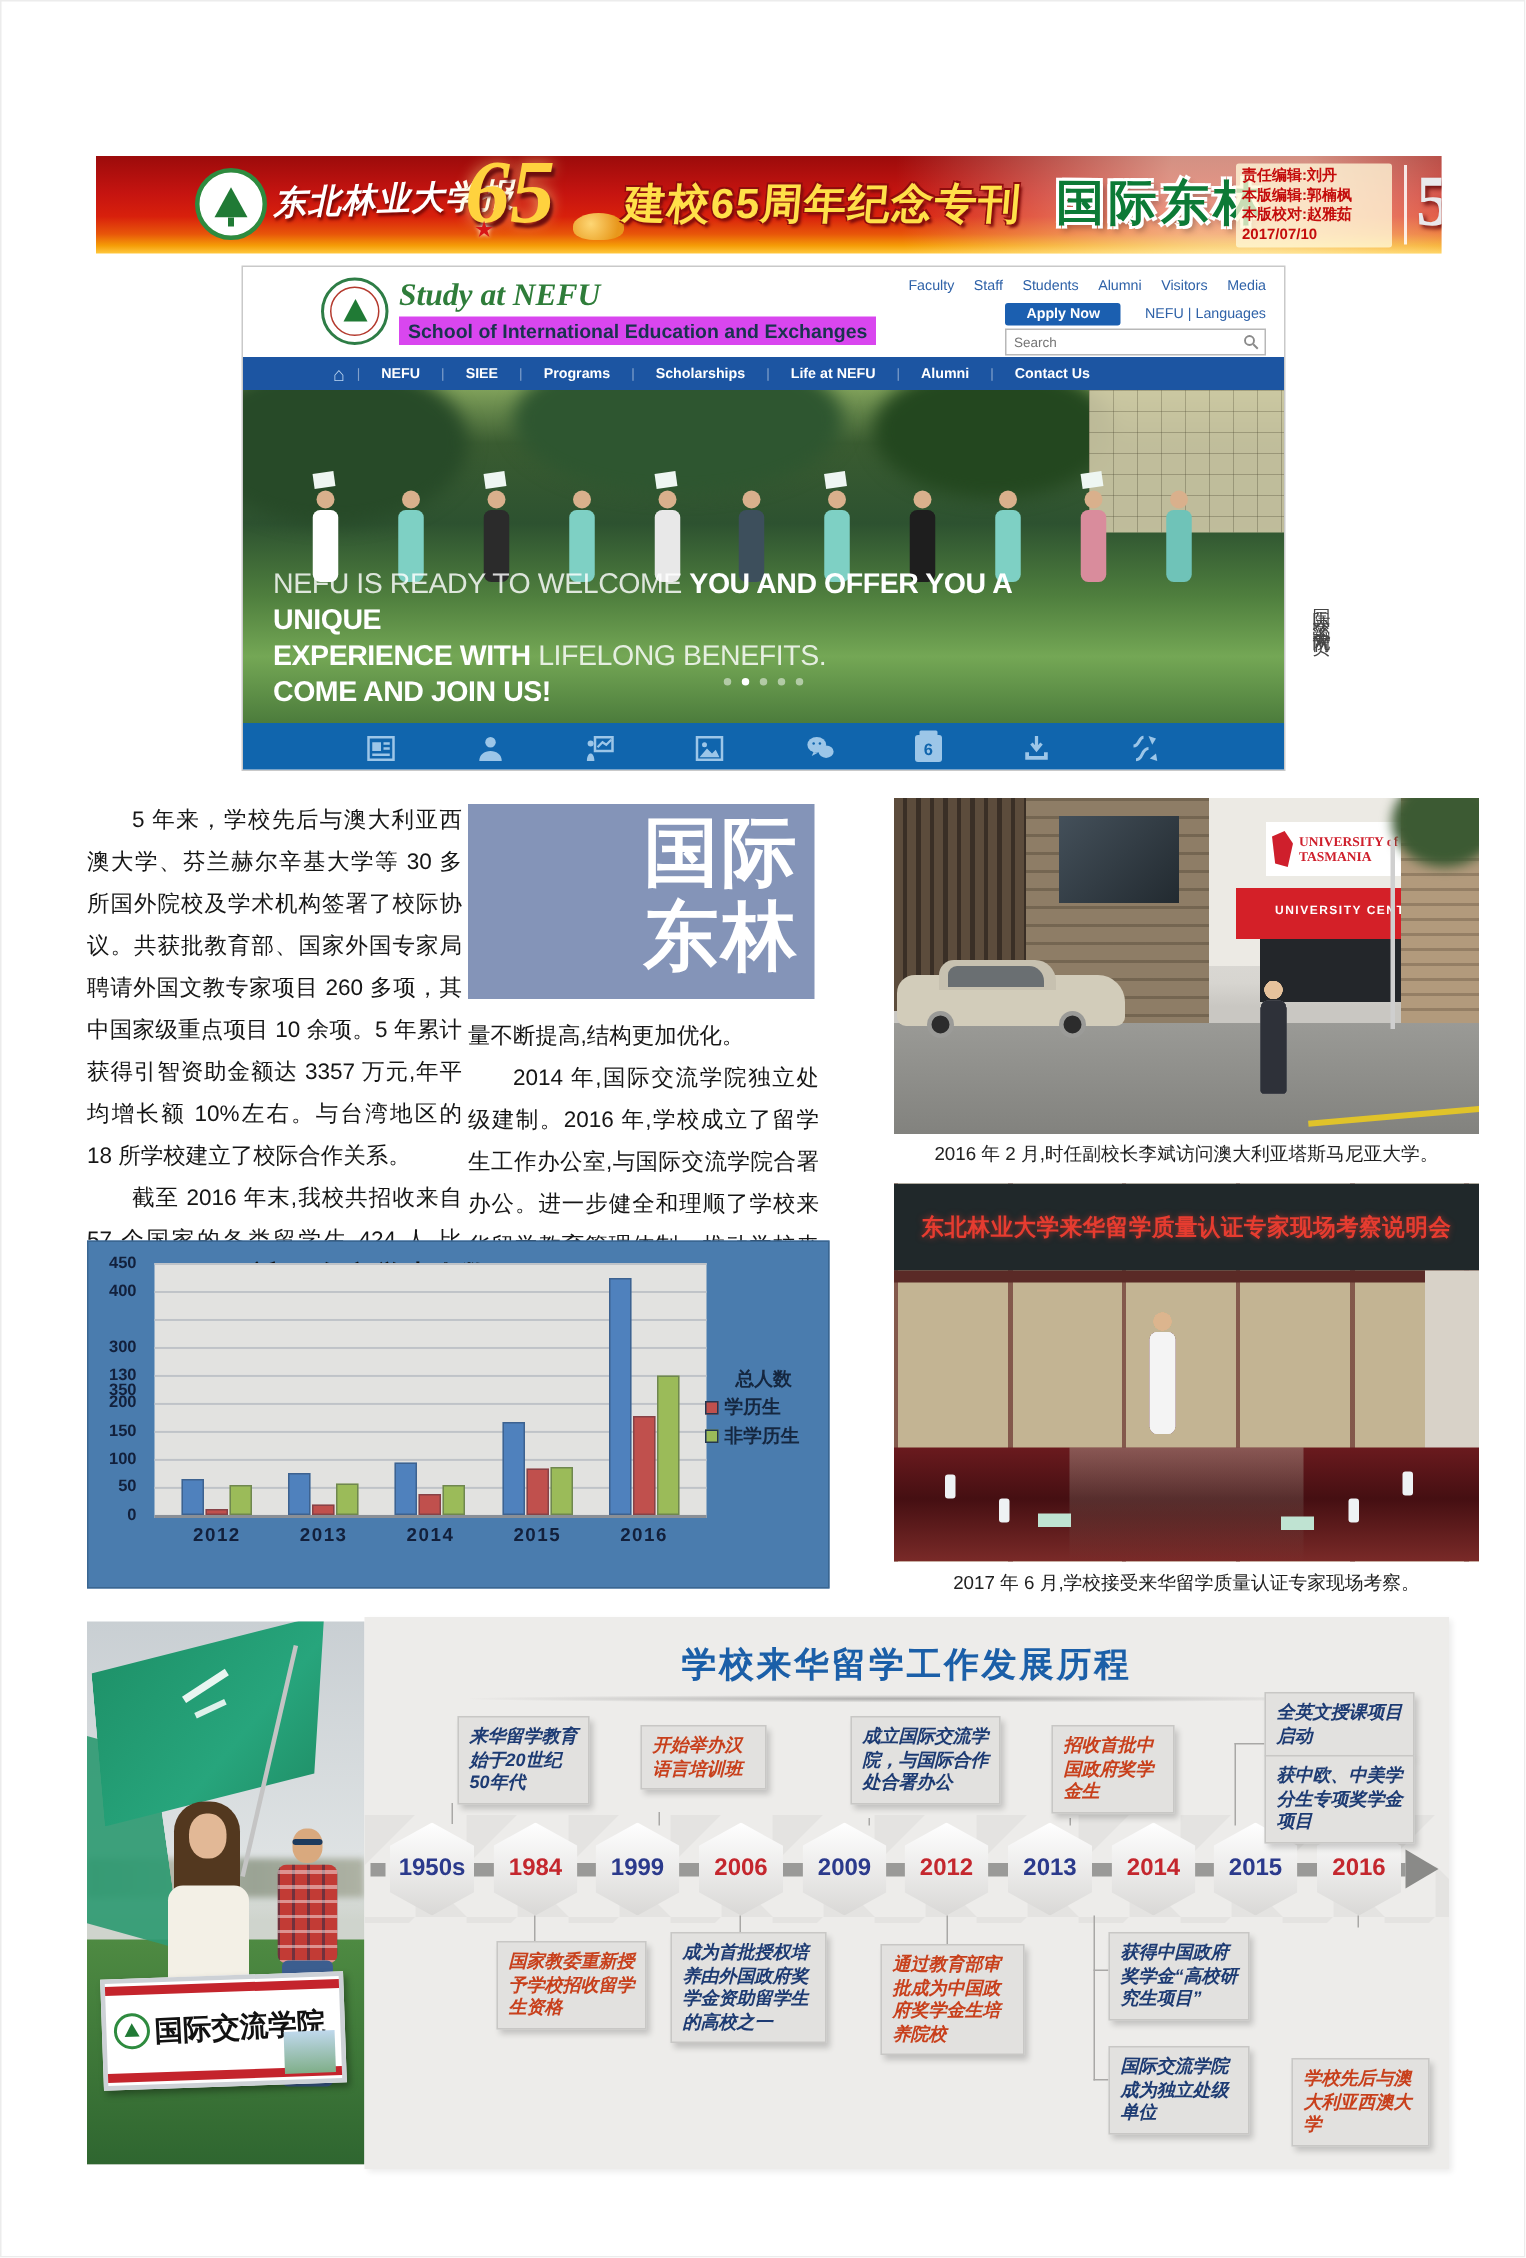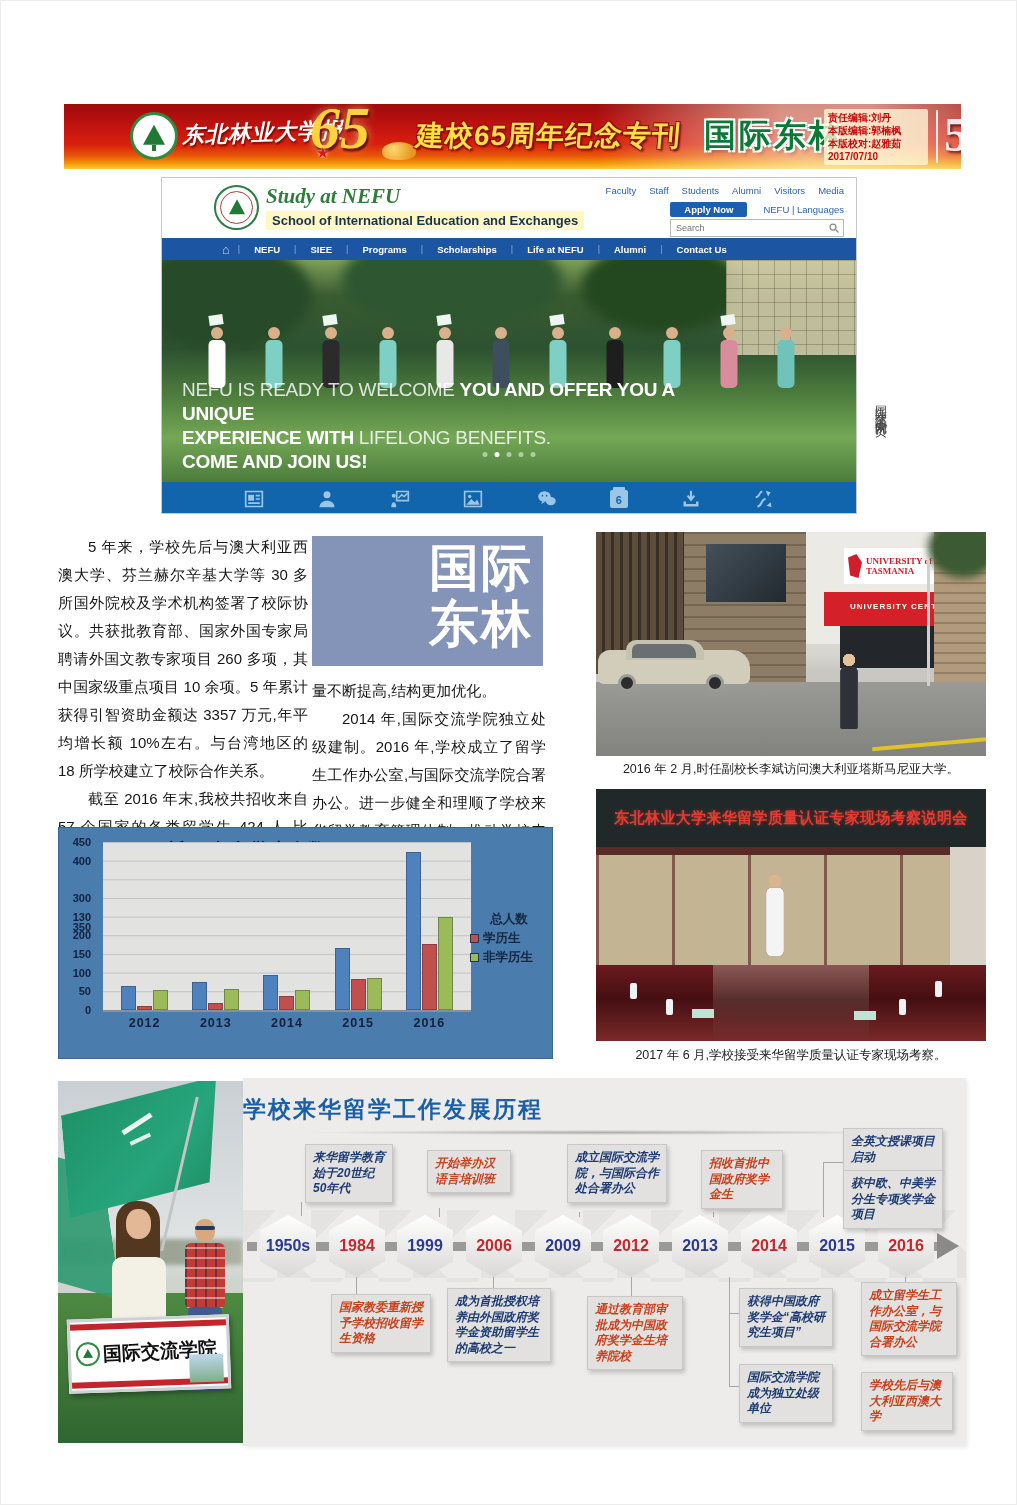--- a/index.html
+++ b/index.html
@@ -34,21 +34,21 @@
     text-shadow:2px 2px 3px #6d0e0e;}
 
   
   .website{left:160px;top:176px;width:696px;height:337px;background:#fff;border:1px solid #c9c9c9;box-sizing:border-box;overflow:hidden;}
   .site-header{position:absolute;left:0;top:0;width:100%;height:60px;background:#fff;}
   .site-logo{left:52px;top:7px;width:45px;height:45px;border-radius:50%;border:2px solid #2e7d46;box-sizing:border-box;background:#fff;}
   .site-logo .ring{position:absolute;inset:4px;border-radius:50%;border:1px solid #b43a2e;}
   .site-logo .tree{position:absolute;left:50%;top:50%;transform:translate(-50%,-58%);width:0;height:0;
     border-left:8px solid transparent;border-right:8px solid transparent;border-bottom:15px solid #207a35;}
   .site-title{left:104px;top:6px;font-family:"Liberation Serif",serif;font-style:italic;font-weight:bold;font-size:21px;color:#2f7d3a;}
-  .site-subtitle{left:104px;top:33px;background:#fef9c3;color:#19334e;font-weight:bold;font-size:13px;padding:2px 6px;white-space:nowrap;}
+  .site-subtitle{left:104px;top:33px;background:#d946ef;color:#19334e;font-weight:bold;font-size:13px;padding:2px 6px;white-space:nowrap;}
   .top-links{right:12px;top:7px;display:flex;gap:13px;font-size:9.5px;color:#2f62a8;}
   .top-links span{cursor:pointer;}
   .hdr-row2{right:12px;top:24px;display:flex;align-items:center;gap:16px;}
   .apply-btn{background:#1b5fb0;color:#fff;font-size:9.5px;padding:2px 14px;border-radius:2px;border:none;font-weight:bold;}
   .lang-links{font-size:9.5px;color:#2f62a8;}
   .search-box{right:12px;top:41px;width:172px;height:16px;border:1px solid #b8b8b8;background:#fff;display:flex;align-items:center;}
   .search-box input{flex:1;border:none;outline:none;font-size:9px;color:#555;padding:0 5px;background:transparent;min-width:0;}
   .search-icon{width:12px;height:12px;margin-right:3px;flex:none;}
   .site-nav{position:absolute;left:0;top:60px;width:100%;height:22px;background:#1c55a2;display:flex;align-items:center;
     padding-left:60px;box-sizing:border-box;gap:0;}
@@ -200,21 +200,21 @@
   .bp-sign .stripe-t{position:absolute;left:0;top:2px;width:100%;height:6px;background:#c4242c;}
   .bp-sign .stripe-b{position:absolute;left:0;bottom:2px;width:100%;height:6px;background:#c4242c;}
   .bp-sign .logo{position:absolute;left:5px;top:20px;width:24px;height:24px;border-radius:50%;border:2px solid #2e8b3f;box-sizing:border-box;}
   .bp-sign .logo::after{content:'';position:absolute;left:50%;top:50%;transform:translate(-50%,-58%);width:0;height:0;
     border-left:5px solid transparent;border-right:5px solid transparent;border-bottom:9px solid #207a35;}
   .bp-sign .txt{position:absolute;left:32px;top:19px;font-size:19px;font-weight:900;color:#111;font-family:"Liberation Serif",serif;white-space:nowrap;transform:rotate(-1deg);}
   .bp-sign .bldg{position:absolute;right:4px;top:36px;width:34px;height:28px;background:linear-gradient(#bfd8ec,#7fae88);}
 
   
   .tpanel{left:242px;top:1077px;width:723px;height:368px;background:#edecea;box-shadow:2px 2px 4px rgba(0,0,0,.08);}
-  .tl-title{position:absolute;left:0;top:16px;width:100%;text-align:left;font-size:23px;font-weight:900;color:#1b5fa8;letter-spacing:2px;}
+  .tl-title{position:absolute;left:0;top:16px;width:100%;text-align:center;font-size:23px;font-weight:900;color:#1b5fa8;letter-spacing:2px;}
   .tl-title-rule{position:absolute;left:70px;top:52px;width:580px;height:5px;
     background:radial-gradient(ellipse at center,rgba(120,120,120,.55),rgba(120,120,120,0) 72%);}
   .tl-chevrons{position:absolute;left:0;top:132px;width:100%;height:72px;opacity:.5;
     background-image:linear-gradient(135deg,#dddcd9 25%,transparent 25%),linear-gradient(45deg,#dddcd9 25%,transparent 25%);
     background-size:68px 68px;background-position:0 0,34px 0;}
   .tl-line{position:absolute;left:26px;top:164px;width:642px;height:9px;background:#9a9a98;}
   .tl-dash{position:absolute;top:164px;width:10px;height:9px;background:#9a9a98;}
   .tl-arrow{position:absolute;left:694px;top:155px;width:0;height:0;border-top:13px solid transparent;border-bottom:13px solid transparent;border-left:22px solid #8a8a88;}
   .hex{position:absolute;top:137px;width:56px;height:62px;clip-path:polygon(50% 0,100% 25%,100% 75%,50% 100%,0 75%,0 25%);
     background:linear-gradient(180deg,#ffffff,#d9d8d6);display:flex;align-items:center;justify-content:center;
@@ -602,17 +602,16 @@
     <div class="callout blue" style="left:324px;top:66px;width:100px">成立国际交流学院，与国际合作处合署办公</div>
     <div class="callout red" style="left:458px;top:72px;width:82px">招收首批中国政府奖学金生</div>
     <div class="callout blue" style="left:600px;top:50px;width:100px">全英文授课项目启动</div>
     <div class="callout blue" style="left:600px;top:92px;width:100px">获中欧、中美学分生专项奖学金项目</div>
 
     <div class="callout red" style="left:88px;top:216px;width:100px">国家教委重新授予学校招收留学生资格</div>
     <div class="callout blue" style="left:204px;top:210px;width:104px">成为首批授权培养由外国政府奖学金资助留学生的高校之一</div>
     <div class="callout red" style="left:344px;top:218px;width:96px">通过教育部审批成为中国政府奖学金生培养院校</div>
     <div class="callout blue" style="left:496px;top:210px;width:94px">获得中国政府奖学金“高校研究生项目”</div>
     <div class="callout blue" style="left:496px;top:286px;width:94px">国际交流学院成为独立处级单位</div>
-    <div class="callout red" style="left:618px;top:204px;width:96px">成立留学生工作办公室，与国际交流学院合署办公</div>
     <div class="callout red" style="left:618px;top:294px;width:92px">学校先后与澳大利亚西澳大学</div>
   </div>
 
 </div>
 
 </body></html>

